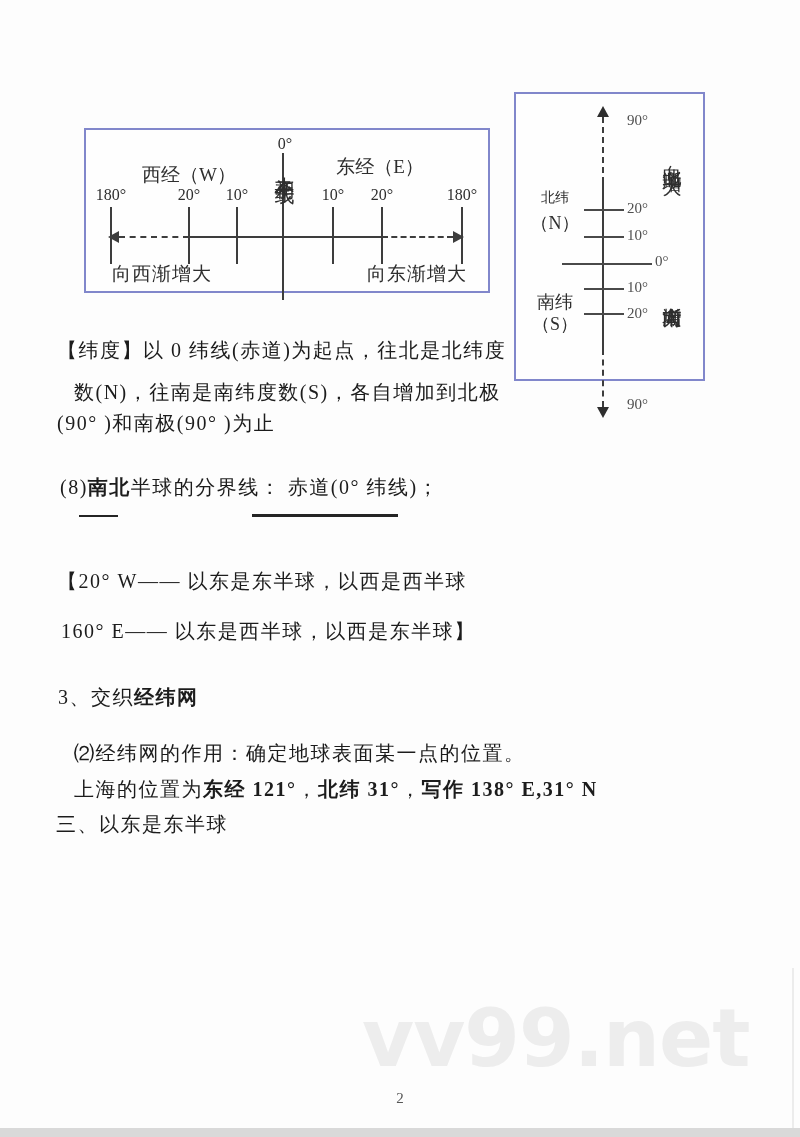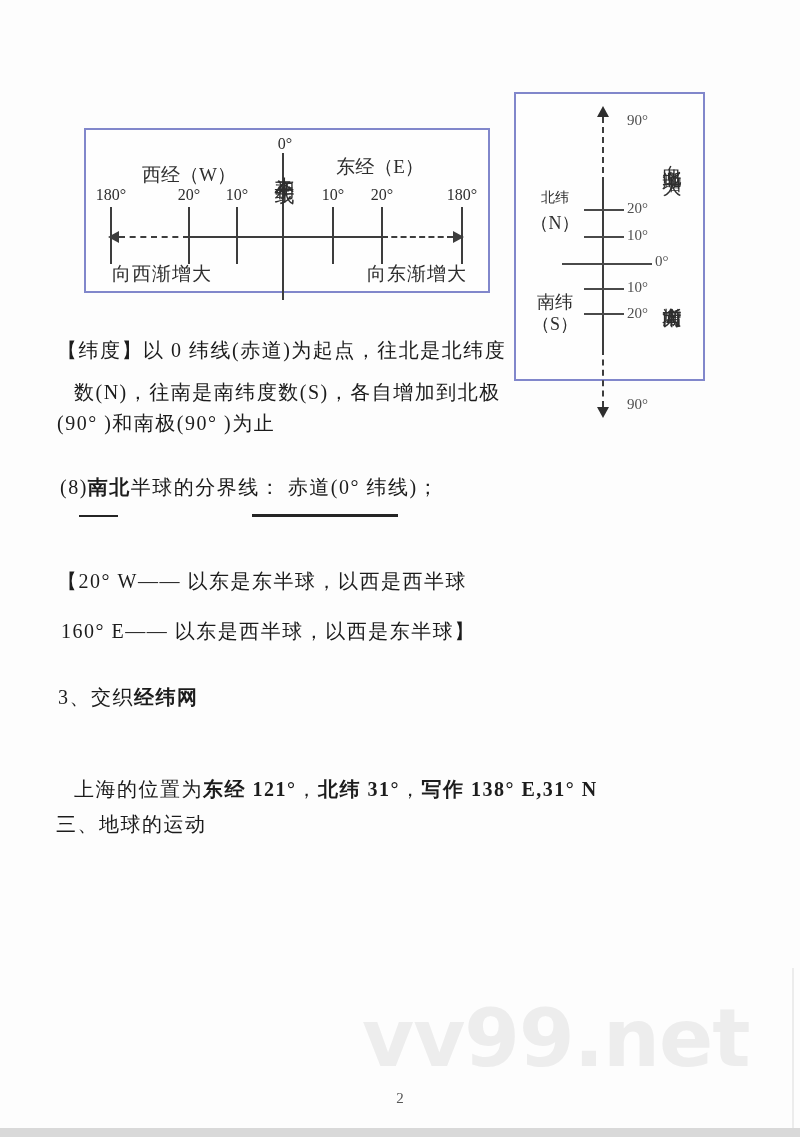--- a/index.html
+++ b/index.html
@@ -109,23 +109,24 @@
 
   <div class="rule" style="left:79px; top:515px; width:39px; height:2px;"></div>
   <div class="rule" style="left:252px; top:514px; width:146px; height:3px;"></div>
 
 
   <div class="t" style="left:57px; top:569px;">【20° W—— 以东是东半球，以西是西半球</div>
   <div class="t" style="left:61px; top:607px;margin-top:12px;">160° E—— 以东是西半球，以西是东半球】</div>
 
   <div class="t" style="left:58px; top:669px;margin-top:16px;"><span>3、交织</span><span class="b">经纬网</span></div>
 
+  <div class="t" style="left:74px; top:741px;">⑵经纬网的作用：确定地球表面某一点的位置。</div>
 
   <div class="t" style="left:74px; top:777px;"><span>上海的位置为</span><span class="b">东经 121°</span><span>，</span><span class="b">北纬 31°</span><span>，</span><span class="b">写作 138° E,31° N</span></div>
 
-  <div class="t" style="left:56px; top:812px;">三、地球的运动</div>
+  <div class="t" style="left:56px; top:812px;">三、以东是东半球</div>
 
   <div class="watermark">vv99.net</div>
   <div class="edgeline"></div>
   <div class="pagenum">2</div>
   <div class="bottombar"></div>
 
 </div>
 
 </body></html>

